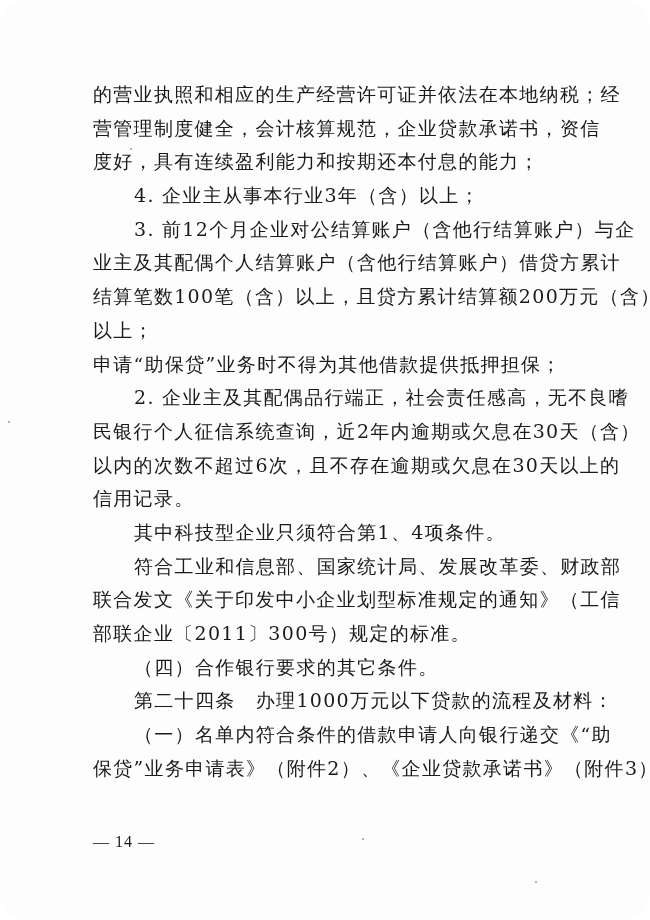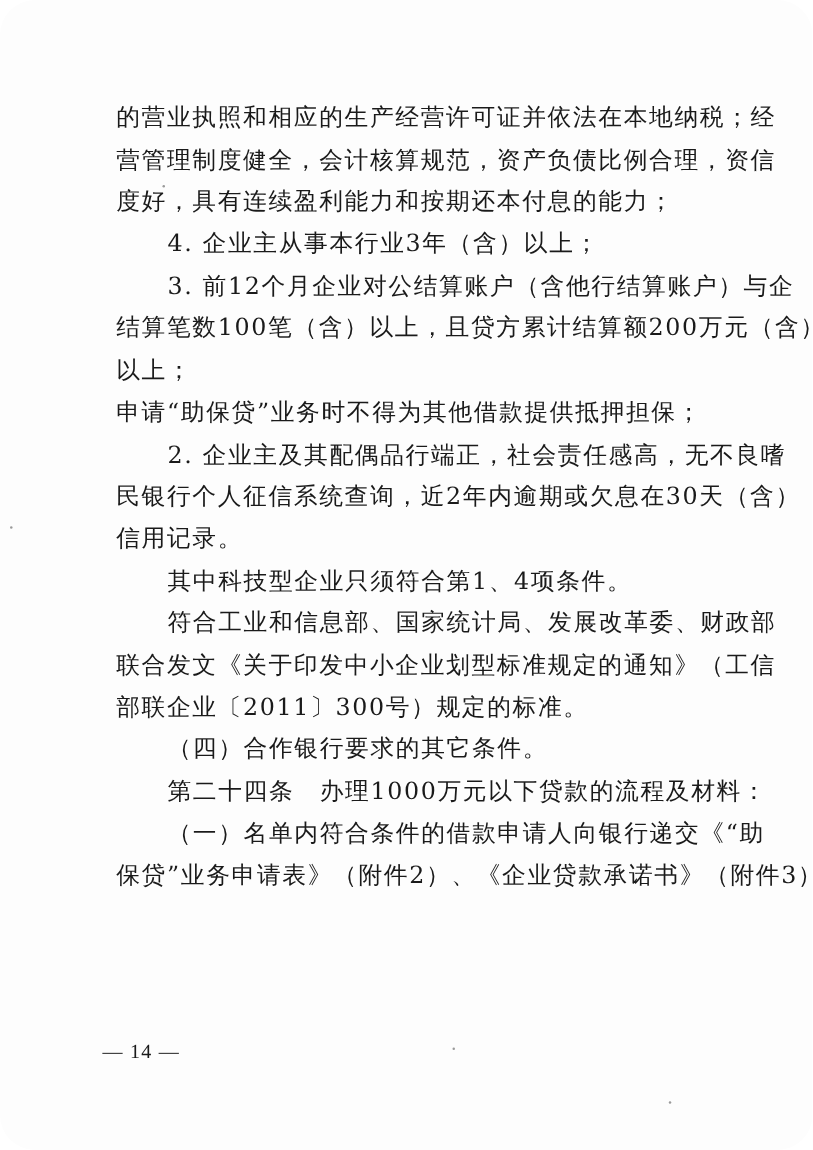--- a/index.html
+++ b/index.html
@@ -34,21 +34,21 @@
       line-height: 28px;
       font-size: 19px;
       letter-spacing: 1.3px;
       white-space: nowrap;
     }
     .indent {
       padding-left: 41px;
     }
     .page-number {
       position: absolute;
-      left: 82px;
+      left: 93px;
       top: 833px;
       font-size: 16px;
       font-family: "Liberation Serif", serif;
       letter-spacing: 1px;
       color: #1a1a1a;
     }
     .speck {
       position: absolute;
       width: 2px;
       height: 2px;
@@ -56,29 +56,31 @@
       border-radius: 1px;
     }
   </style>
 </head>
 <body>
 
 <div class="page">
 
   <div class="text-block">
     <div class="line">的营业执照和相应的生产经营许可证并依法在本地纳税；经</div>
-    <div class="line">营管理制度健全，会计核算规范，资产负债比例合理，资信</div>
+    <div class="line">营管理制度健全，会计核算规范，企业贷款承诺书，资信</div>
     <div class="line">度好，具有连续盈利能力和按期还本付息的能力；</div>
     <div class="line indent">4. 企业主从事本行业3年（含）以上；</div>
     <div class="line indent">3. 前12个月企业对公结算账户（含他行结算账户）与企</div>
+    <div class="line">业主及其配偶个人结算账户（含他行结算账户）借贷方累计</div>
     <div class="line">结算笔数100笔（含）以上，且贷方累计结算额200万元（含）</div>
     <div class="line">以上；</div>
     <div class="line">申请“助保贷”业务时不得为其他借款提供抵押担保；</div>
     <div class="line indent">2. 企业主及其配偶品行端正，社会责任感高，无不良嗜</div>
     <div class="line">民银行个人征信系统查询，近2年内逾期或欠息在30天（含）</div>
+    <div class="line">以内的次数不超过6次，且不存在逾期或欠息在30天以上的</div>
     <div class="line">信用记录。</div>
     <div class="line indent">其中科技型企业只须符合第1、4项条件。</div>
     <div class="line indent">符合工业和信息部、国家统计局、发展改革委、财政部</div>
     <div class="line">联合发文《关于印发中小企业划型标准规定的通知》（工信</div>
     <div class="line">部联企业〔2011〕300号）规定的标准。</div>
     <div class="line indent">（四）合作银行要求的其它条件。</div>
     <div class="line indent">第二十四条　办理1000万元以下贷款的流程及材料：</div>
     <div class="line indent">（一）名单内符合条件的借款申请人向银行递交《“助</div>
     <div class="line">保贷”业务申请表》（附件2）、《企业贷款承诺书》（附件3）、</div>
   </div>

